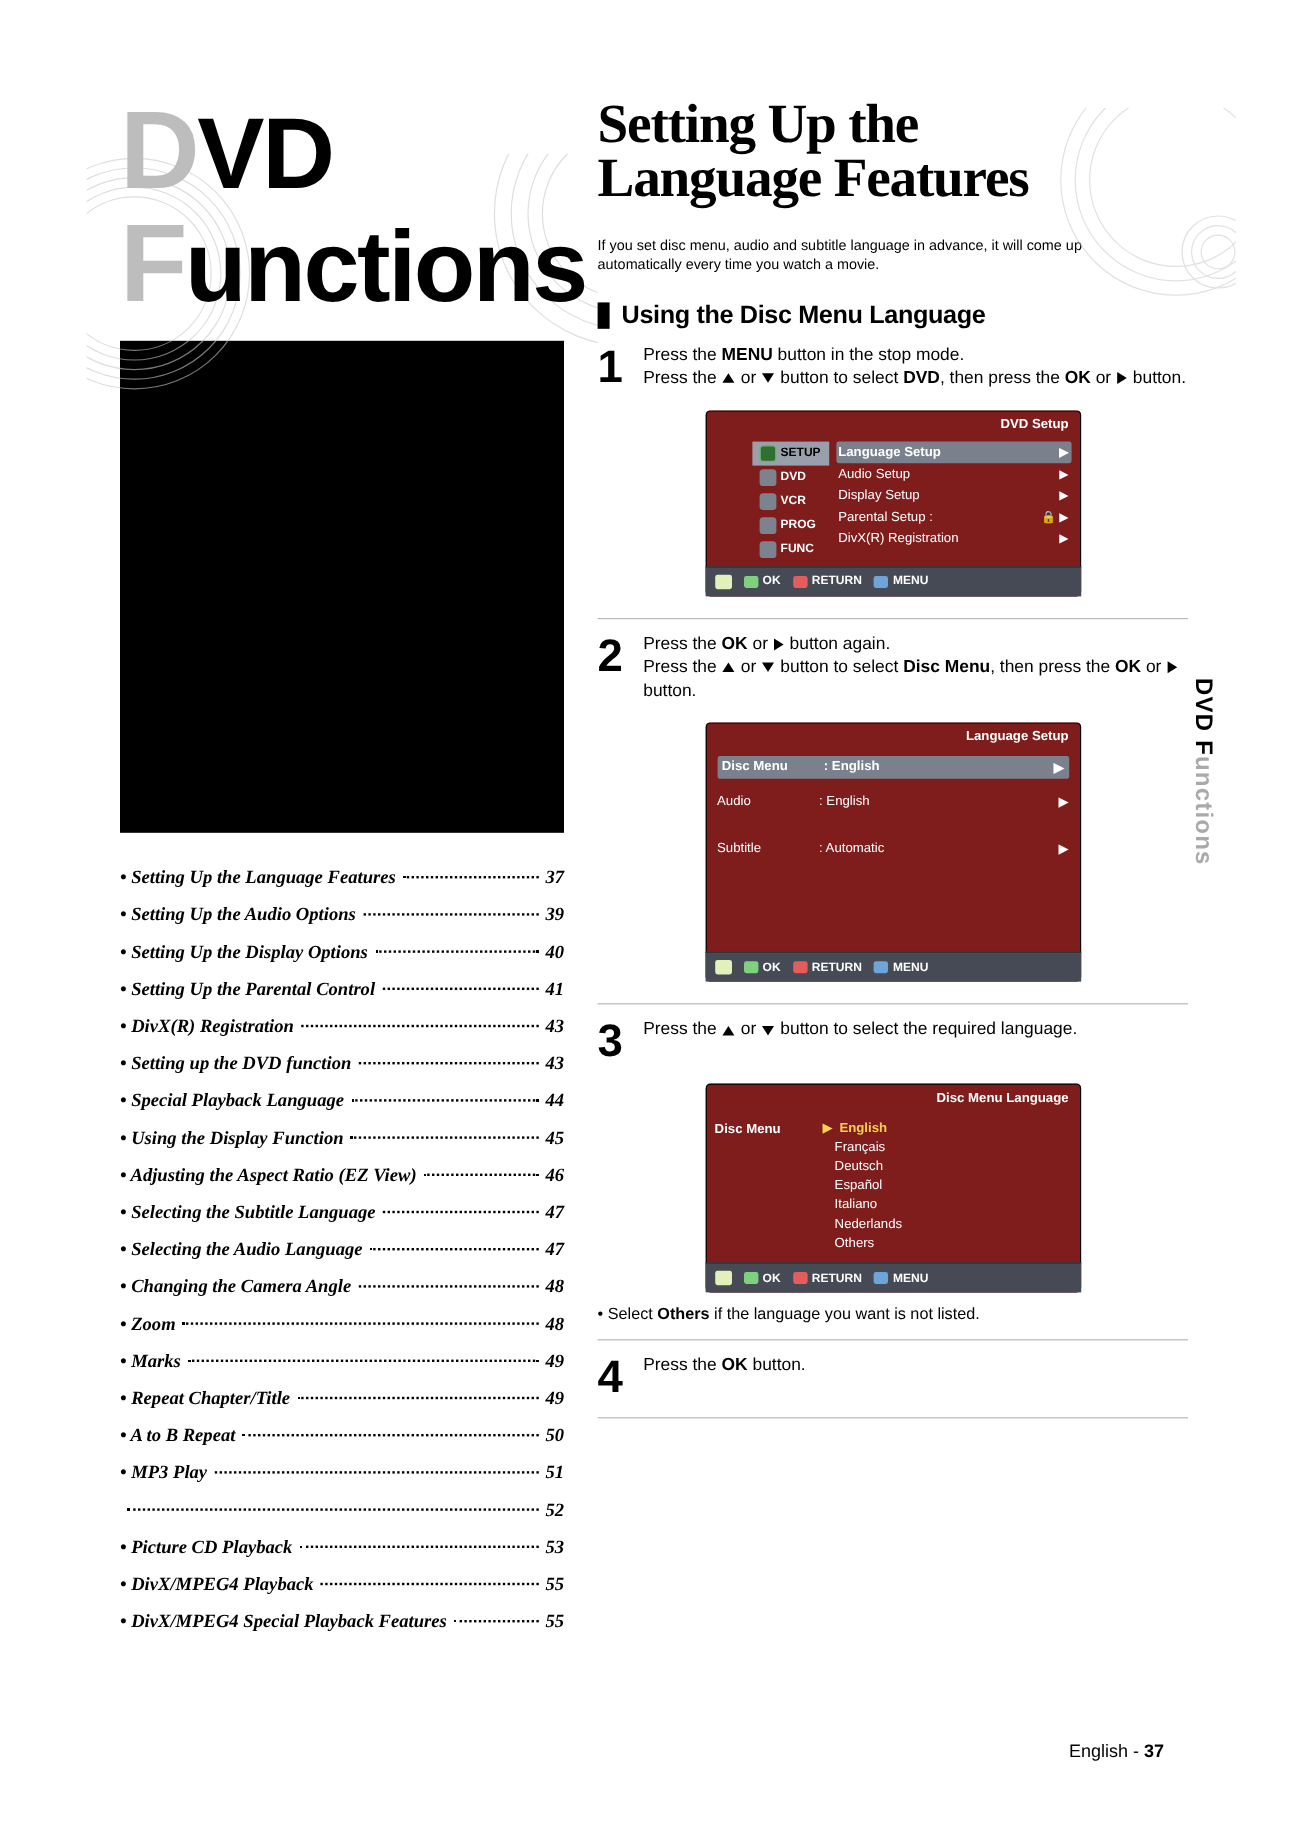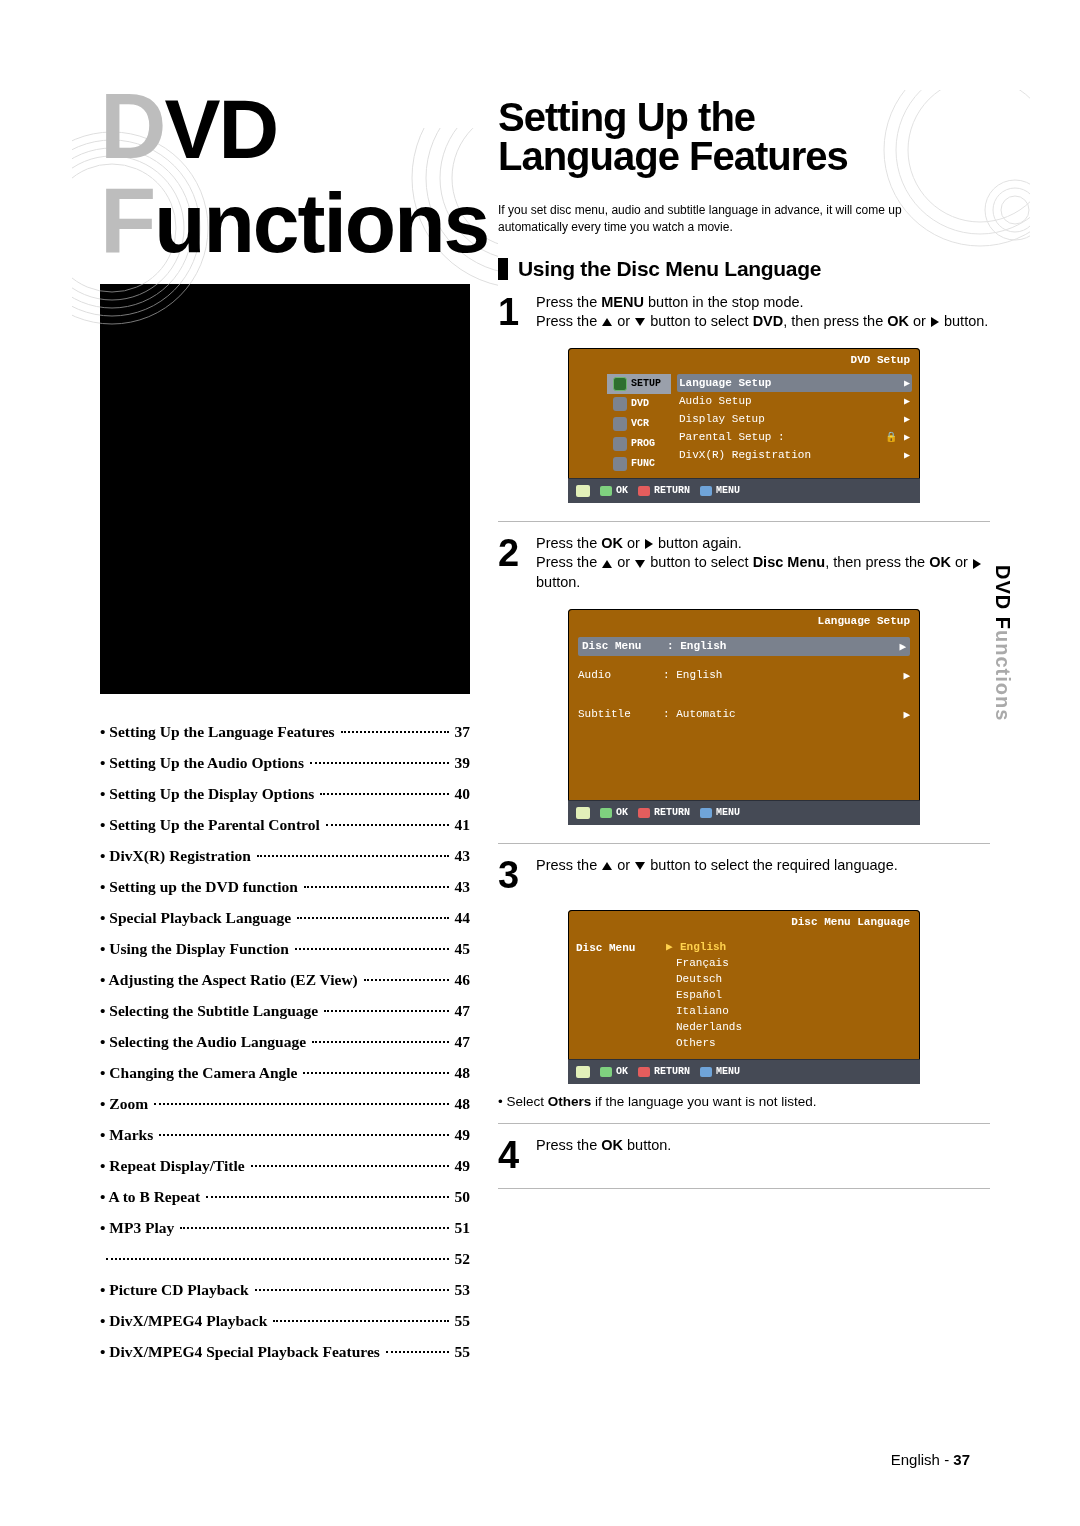--- a/index.html
+++ b/index.html
@@ -9,41 +9,41 @@
   .right { flex:1; position:relative; }
 
   .left .decor { position:absolute; top:48px; left:-28px; right:-28px; height:200px; overflow:hidden; opacity:.6; }
   .left .decor svg circle, .right .decor svg circle { stroke:#c9c9c9; fill:none; }
   .left .hero { position:relative; font-family:"Arial Narrow","Helvetica Condensed",Arial,sans-serif; font-weight:700; font-stretch:condensed; }
   .left .hero .line1 { font-size:84px; letter-spacing:-2px; line-height:1; }
   .left .hero .line1 span.big { color:#bdbdbd; font-size:92px; }
   .left .hero .line2 { font-size:84px; letter-spacing:-2px; line-height:1; margin-top:2px; }
   .left .hero .line2 span.big { color:#bdbdbd; font-size:92px; }
   .left .black { background:#000; margin-top:18px; height:410px; width:100%; }
-  .toc { margin-top:22px; font-family:"Times New Roman",serif; font-weight:700; font-size:15.5px; line-height:2; }
+  .toc { margin-top:22px; font-family:"Times New Roman",serif; font-style:italic; font-weight:700; font-size:15.5px; line-height:2; }
   .toc .row { display:flex; align-items:baseline; }
   .toc .row .lbl::before { content:"• "; }
   .toc .row .dots { flex:1; border-bottom:2px dotted #000; margin:0 6px 4px 6px; height:0; position:relative; top:-4px; }
   .toc .row .pg { }
 
-  .right .title { font-family:Liberation Sans, sans-serif; font-weight:700; font-size:40px; letter-spacing:-1px; line-height:.98; margin-top:18px; }
+  .right .title { font-family:Liberation Serif, serif; font-weight:700; font-size:46px; letter-spacing:-1px; line-height:.98; margin-top:0; }
   .right .decor { position:absolute; top:10px; right:-40px; width:260px; height:160px; opacity:.55; pointer-events:none; }
   .right .intro { font-size:12px; line-height:1.35; margin-top:26px; max-width:430px; }
   .right .sub { display:flex; align-items:center; gap:10px; margin-top:22px; }
   .right .sub .bar { width:10px; height:22px; background:#000; }
   .right .sub .txt { font-family:"Arial Narrow",Arial,sans-serif; font-weight:700; font-size:21px; letter-spacing:-.3px; }
   .step { display:flex; gap:10px; margin-top:12px; }
   .step .num { font-family:"Arial Narrow",Arial,sans-serif; font-weight:700; font-size:38px; line-height:1; width:28px; }
   .step .body { font-size:14.5px; line-height:1.35; flex:1; }
   .step .body b { font-weight:700; }
   .stepwrap { border-bottom:1px solid #b8b8b8; padding-bottom:14px; margin-top:6px; }
   .note { font-size:13.5px; margin-top:10px; }
   .note::before { content:"• "; }
 
-  .osd { width:352px; margin:16px auto 4px auto; background:#a16207; border-radius:4px; color:#fff; font-size:11px; font-family:Liberation Mono, monospace; box-shadow:inset 0 0 0 1px #000; }
+  .osd { width:313px; margin:16px auto 4px auto; background:#7f1d1d; border-radius:4px; color:#fff; font-size:11px; font-family:Liberation Sans, sans-serif; box-shadow:inset 0 0 0 1px #000; }
   .osd .titlebar { text-align:right; font-weight:700; font-size:11px; padding:6px 10px 4px 10px; color:#fff; }
   .osd1 .bodyrow { display:flex;padding-left:39px; }
   .osd1 .side { width:64px; padding:4px 0; }
   .osd1 .side .it { display:flex; align-items:center; gap:4px; padding:3px 6px; font-size:10px; font-weight:700; }
   .osd1 .side .it.sel { background:#9aa0ab; color:#000; }
   .osd1 .side .it .ic { width:14px;height:14px;border-radius:3px;background:#7c838f; display:inline-block; }
   .osd1 .side .it.sel .ic { background:#2f6f2f; border:1px solid #6fb56f; }
   .osd1 .menu { flex:1; padding:4px 8px 4px 6px; }
   .osd1 .menu .mi { display:flex; justify-content:space-between; align-items:center; padding:3px 2px; }
   .osd1 .menu .mi.sel { background:#7a818d; border-radius:2px; font-weight:700; }
@@ -170,21 +170,21 @@
           <span class="lbl">Zoom</span>
           <span class="dots"></span>
           <span class="pg">48</span>
         </div>
         <div class="row">
           <span class="lbl">Marks</span>
           <span class="dots"></span>
           <span class="pg">49</span>
         </div>
         <div class="row">
-          <span class="lbl">Repeat Display/Title</span>
+          <span class="lbl">Repeat Chapter/Title</span>
           <span class="dots"></span>
           <span class="pg">49</span>
         </div>
         <div class="row">
           <span class="lbl">A to B Repeat</span>
           <span class="dots"></span>
           <span class="pg">50</span>
         </div>
         <div class="row">
           <span class="lbl">MP3 Play</span>

